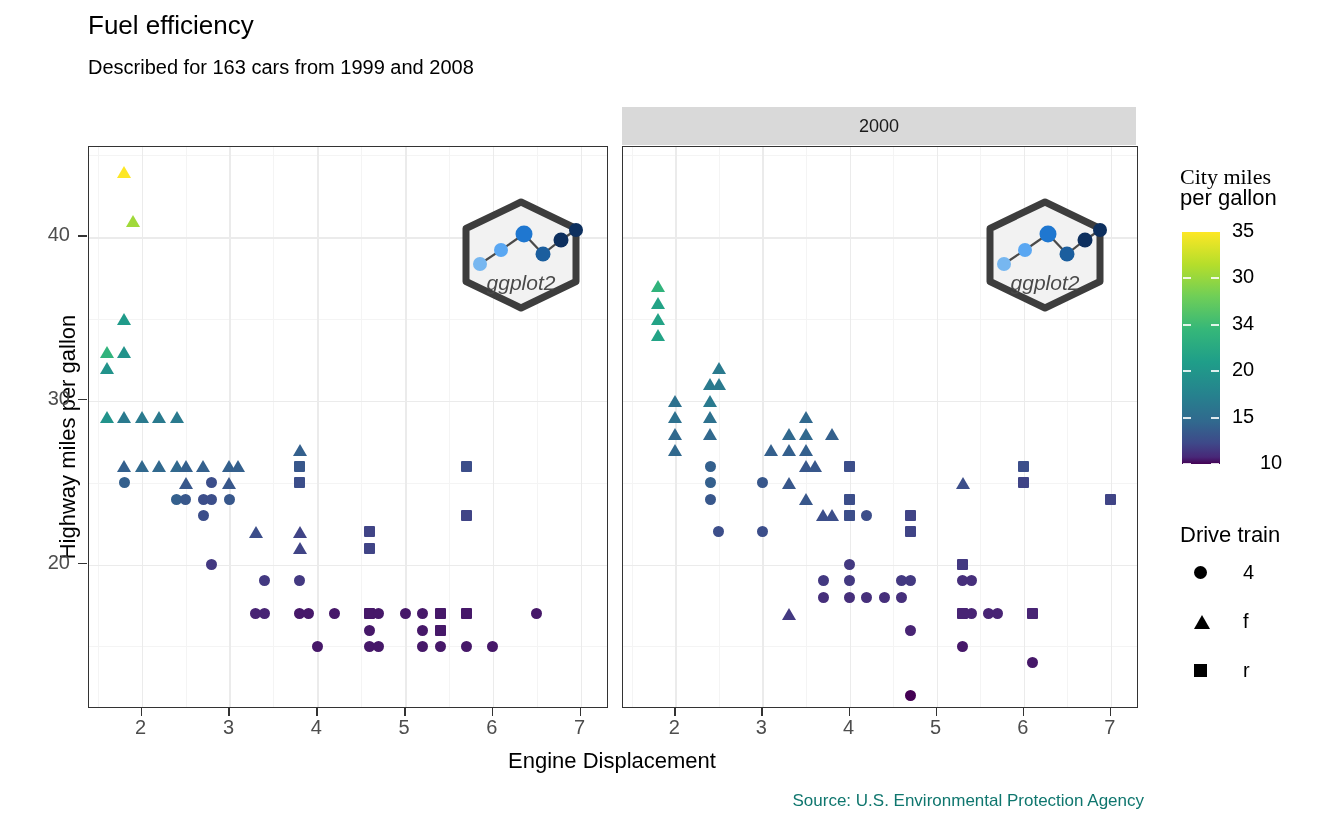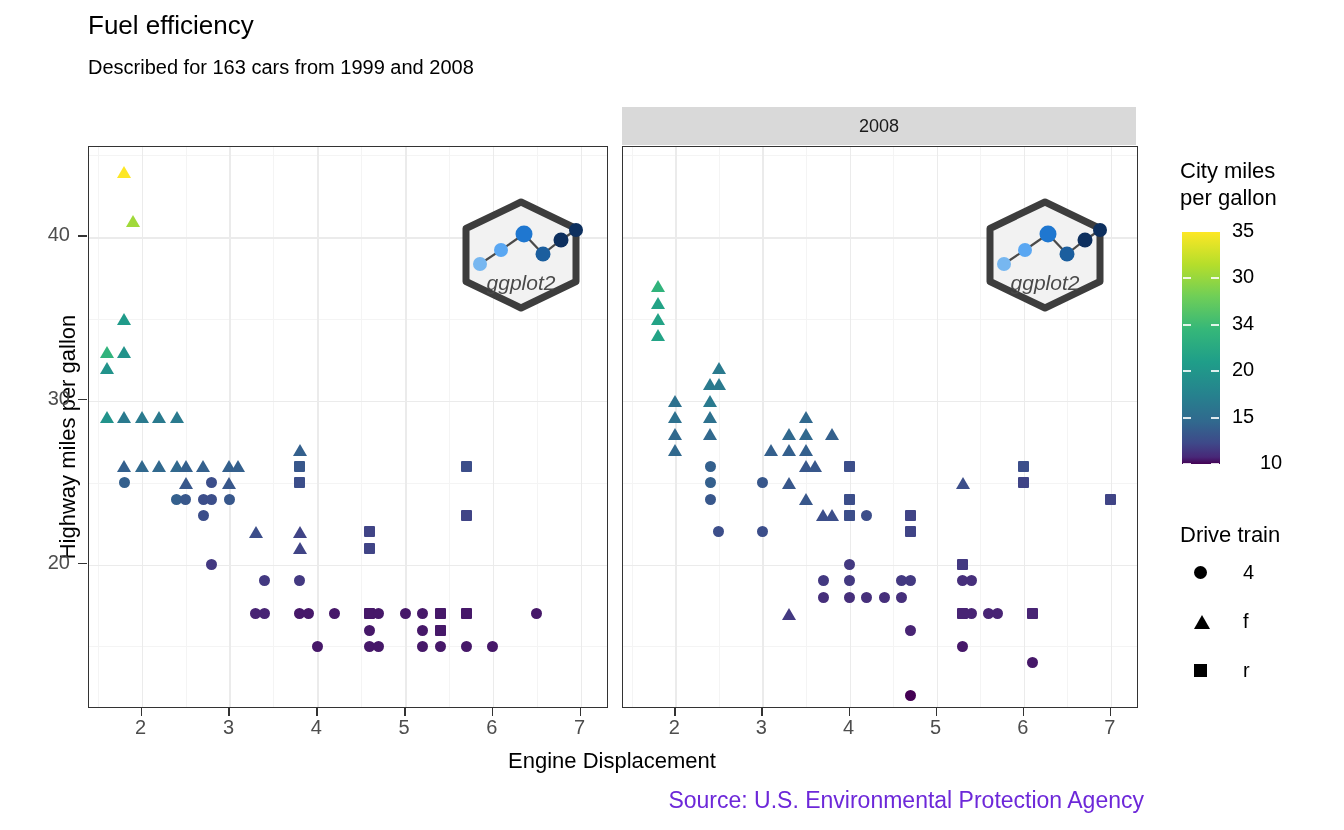--- a/index.html
+++ b/index.html
@@ -14,21 +14,21 @@
   .title{
     position:absolute;left:88px;top:10px;
     font-size:26px;line-height:30px;color:#000;
   }
   .subtitle{
     position:absolute;left:88px;top:55px;
     font-size:20px;line-height:24px;color:#000;
   }
   .caption{
     position:absolute;right:200px;top:789px;
-    font-size:23px;line-height:23px;color:#6d28d9;text-align:right;
+    font-size:17px;line-height:23px;color:#0f766e;text-align:right;
   }
 
   
   .xlab{
     position:absolute;left:88px;top:748px;width:1048px;
     text-align:center;font-size:22px;color:#000;
   }
   .ylab{
     position:absolute;left:-222px;top:424px;width:580px;
     text-align:center;font-size:22px;color:#000;
@@ -96,21 +96,21 @@
 <div id="root">
 
   <div class="title">Fuel efficiency</div>
   <div class="subtitle">Described for 163 cars from 1999 and 2008</div>
 
   <div class="ylab">Highway miles per gallon</div>
   <div class="xlab">Engine Displacement</div>
   <div class="caption">Source: U.S. Environmental Protection Agency</div>
 
   <div class="strip" id="strip1" style="left: 622px; width: 514px;">
-    <span>2008</span>
+    <span>2000</span>
   </div>
 
   <div class="panel" id="panel0" style="left: 88px; width: 518px;">
       <div class="gridmin" style="left: 8.77966px; top: 0px; width: 1px; height: 560px;"></div>
       <div class="gridmin" style="left: 96.5763px; top: 0px; width: 1px; height: 560px;"></div>
       <div class="gridmin" style="left: 184.373px; top: 0px; width: 1px; height: 560px;"></div>
       <div class="gridmin" style="left: 272.169px; top: 0px; width: 1px; height: 560px;"></div>
       <div class="gridmin" style="left: 359.966px; top: 0px; width: 1px; height: 560px;"></div>
       <div class="gridmin" style="left: 447.763px; top: 0px; width: 1px; height: 560px;"></div>
       <div class="gridmin" style="left: 0px; top: 499.415px; width: 518px; height: 1px;"></div>
@@ -306,21 +306,21 @@
       <div class="xtick" style="left: 848.508px;"></div>
       <div class="xtlabel" style="left: 828.508px;">4</div>
       <div class="xtick" style="left: 935.627px;"></div>
       <div class="xtlabel" style="left: 915.627px;">5</div>
       <div class="xtick" style="left: 1022.75px;"></div>
       <div class="xtlabel" style="left: 1002.75px;">6</div>
       <div class="xtick" style="left: 1109.86px;"></div>
       <div class="xtlabel" style="left: 1089.86px;">7</div>
     </div>
 
-  <div class="lg-title" id="cbtitle1" style="left:1180px;top:158px;">City miles</div>
+  <div class="lg-title" id="cbtitle1" style="left:1180px;top:164px;font-family:Liberation Serif, serif;">City miles</div>
   <div class="lg-title" id="cbtitle2" style="left:1180px;top:185px;">per gallon</div>
   <div class="cbar" id="colorbar" style="left:1182px;top:232px;height:232px;"></div>
   <div id="cbar-ticks">
       <div class="cbar-tick" style="left: 1183px; top: 277.4px;"></div>
       <div class="cbar-tick" style="left: 1211px; top: 277.4px;"></div>
       <div class="cbar-tick" style="left: 1183px; top: 323.8px;"></div>
       <div class="cbar-tick" style="left: 1211px; top: 323.8px;"></div>
       <div class="cbar-tick" style="left: 1183px; top: 370.2px;"></div>
       <div class="cbar-tick" style="left: 1211px; top: 370.2px;"></div>
       <div class="cbar-tick" style="left: 1183px; top: 416.6px;"></div>

